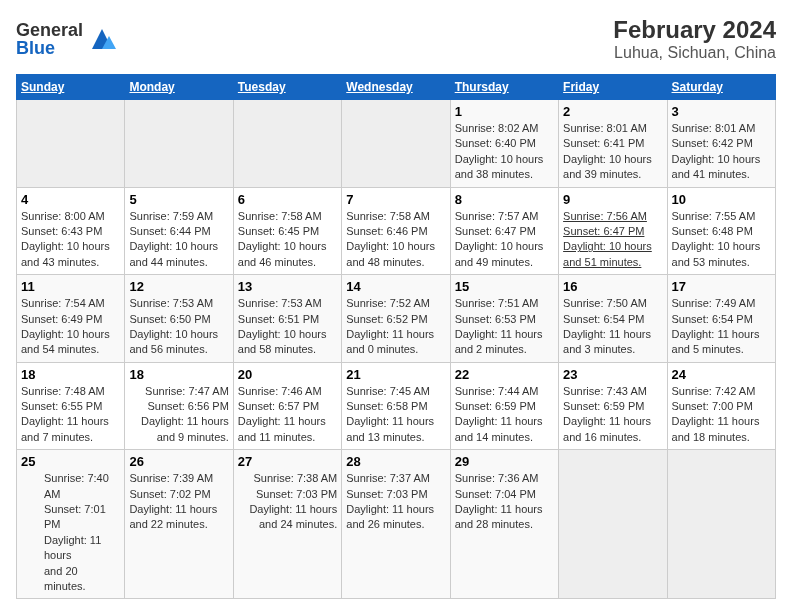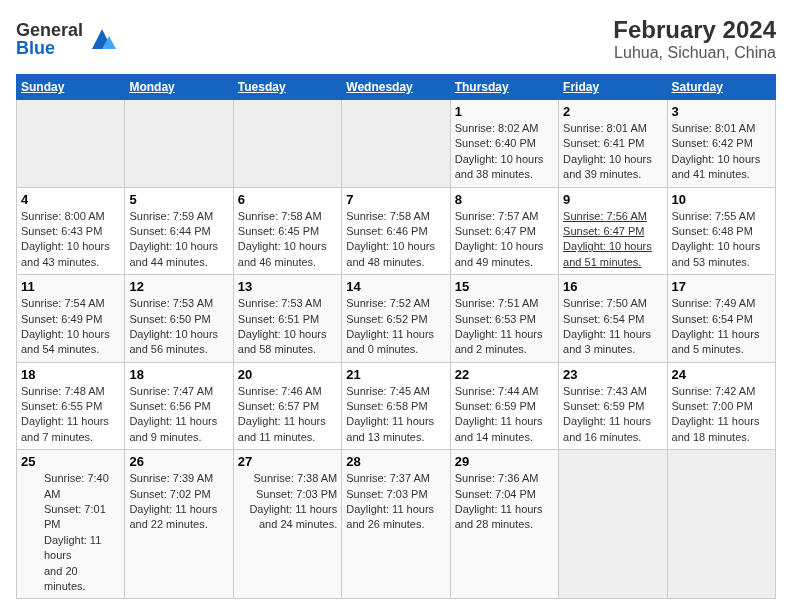--- a/index.html
+++ b/index.html
@@ -256,21 +256,21 @@
       <tr>
         <td>
           <span class="day-num">18</span>
           <div class="day-info" style="white-space: pre-line;">Sunrise: 7:48 AM
 Sunset: 6:55 PM
 Daylight: 11 hours
 and 7 minutes.</div>
         </td>
         <td>
           <span class="day-num">18</span>
-          <div class="day-info" style="white-space: pre-line;">Sunrise: 7:47 AM
+          <div class="day-info" style="white-space: pre-line; text-align: right;">Sunrise: 7:47 AM
 Sunset: 6:56 PM
 Daylight: 11 hours
 and 9 minutes.</div>
         </td>
         <td>
           <span class="day-num">20</span>
           <div class="day-info" style="white-space: pre-line;">Sunrise: 7:46 AM
 Sunset: 6:57 PM
 Daylight: 11 hours
 and 11 minutes.</div>

